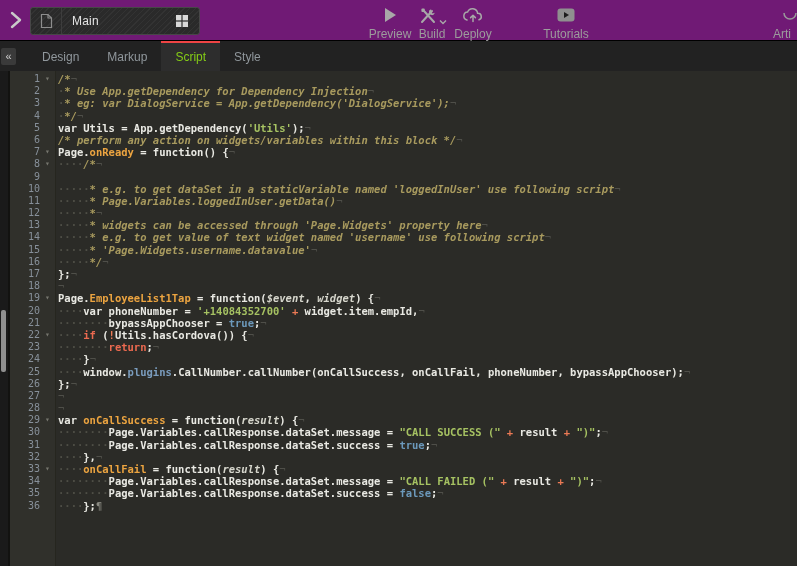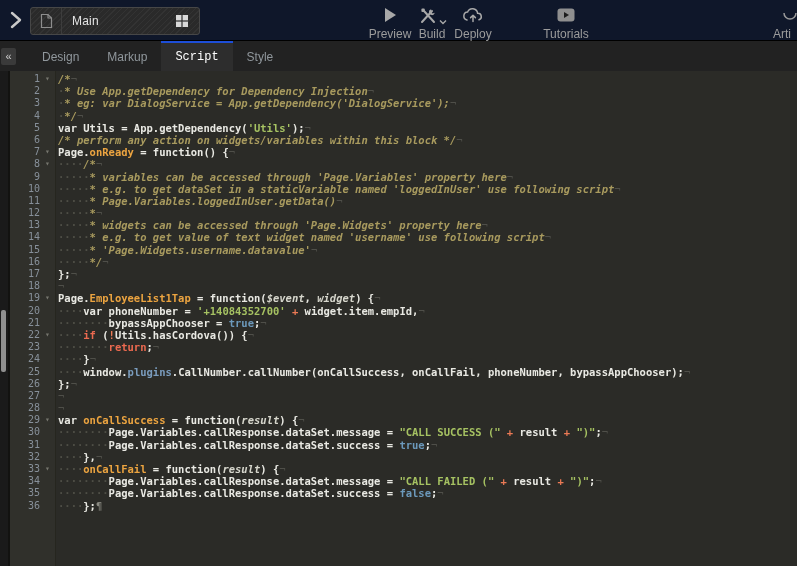--- a/index.html
+++ b/index.html
@@ -1,20 +1,20 @@
 <!DOCTYPE html>
 <html><head>
 <meta charset="utf-8">
 <style>
   html,body{margin:0;padding:0;background:#000;}
   #app{position:relative;width:797px;height:566px;overflow:hidden;background:#2b2b27;
        font-family:"Liberation Sans",sans-serif;-webkit-font-smoothing:antialiased;}
 
   
-  .topbar{position:absolute;left:0;top:0;width:797px;height:40px;background:#0f172a;border-bottom:1px solid #000;}
+  .topbar{position:absolute;left:0;top:0;width:797px;height:40px;background:#701a75;border-bottom:1px solid #000;}
   .back-chev{position:absolute;left:6px;top:9px;width:20px;height:22px;cursor:pointer;}
   .page-select{position:absolute;left:30px;top:7px;width:168px;height:26px;border:1px solid #474747;border-radius:3px;
       background:#2a2a2a;display:flex;align-items:center;cursor:pointer;
       background-image:repeating-linear-gradient(135deg,rgba(255,255,255,0.045) 0 1px,transparent 1px 4px);}
   .ps-docbox{width:30px;height:100%;display:flex;align-items:center;justify-content:center;border-right:1px solid #3d3d3d;}
   .ps-label{flex:1;color:#e3e3e3;font-size:12px;padding-left:10px;letter-spacing:.2px;}
   .ps-grid{width:26px;display:flex;align-items:center;justify-content:center;margin-right:4px;}
 
   .tb-item{position:absolute;top:4px;width:56px;transform:translateX(-50%);display:flex;flex-direction:column;
       align-items:center;cursor:pointer;}
@@ -22,21 +22,21 @@
   .tb-label{font-size:12px;color:#9c9c9c;margin-top:1px;white-space:nowrap;}
   .build-wrap{display:flex;align-items:flex-end;}
   .tb-item-edge{position:absolute;top:4px;left:773px;width:60px;display:flex;flex-direction:column;align-items:flex-start;cursor:pointer;}
 
   
   .tabbar{position:absolute;left:0;top:41px;width:797px;height:30px;background:#222222;display:flex;align-items:stretch;}
   .collapse-btn{position:absolute;left:1px;top:7px;width:15px;height:17px;background:#3a3a3a;color:#cfcfcf;
       font-size:11px;line-height:17px;text-align:center;border-radius:2px;cursor:pointer;}
   .tabs{display:flex;margin-left:28px;}
   .tab{padding:0 14px;line-height:28px;font-size:12px;color:#90979c;border-top:2px solid transparent;cursor:pointer;}
-  .tab.active{background:#2d2d2d;color:#ffffff;border-top:2px solid #1d4ed8;font-family:Liberation Mono, monospace;}
+  .tab.active{background:#2d2d2d;color:#84cc16;border-top:2px solid #ef4444;}
 
   
   .editor{position:absolute;left:0;top:71px;width:797px;bottom:0;background:#2b2b27;}
   .left-strip{position:absolute;left:0;top:0;width:8px;bottom:0;background:#1a1a1a;border-right:2px solid #121210;}
   .left-thumb{position:absolute;left:1px;top:239px;width:5px;height:62px;background:#8f8f8f;border-radius:2px;cursor:grab;}
   .gutter-bg{position:absolute;left:10px;top:0;width:45px;bottom:0;background:#30302b;border-right:1px solid #26261f;}
   .code-area{position:absolute;left:10px;top:2px;right:0;font-family:"DejaVu Sans Mono",monospace;font-size:10.5px;}
   .line{display:flex;height:12.2px;line-height:12.2px;white-space:pre;}
   .num{width:30px;flex:0 0 30px;text-align:right;color:#87909a;font-size:10px;font-weight:normal;}
   .fold{width:15px;flex:0 0 15px;text-align:center;color:#76766e;font-size:8px;cursor:pointer;}
@@ -161,21 +161,21 @@
     </div>
     <div class="code-area">
         <div class="line"><span class="num">1</span><span class="fold">▾</span><span class="codetext"><span class="tok-c">/*</span><span class="tok-e">¬</span></span></div>
         <div class="line"><span class="num">2</span><span class="fold"></span><span class="codetext"><span class="tok-w">·</span><span class="tok-c">* Use App.getDependency for Dependency Injection</span><span class="tok-e">¬</span></span></div>
         <div class="line"><span class="num">3</span><span class="fold"></span><span class="codetext"><span class="tok-w">·</span><span class="tok-c">* eg: var DialogService = App.getDependency('DialogService');</span><span class="tok-e">¬</span></span></div>
         <div class="line"><span class="num">4</span><span class="fold"></span><span class="codetext"><span class="tok-w">·</span><span class="tok-c">*/</span><span class="tok-e">¬</span></span></div>
         <div class="line"><span class="num">5</span><span class="fold"></span><span class="codetext"><span class="tok-p">var Utils = App.getDependency(</span><span class="tok-s">'Utils'</span><span class="tok-p">);</span><span class="tok-e">¬</span></span></div>
         <div class="line"><span class="num">6</span><span class="fold"></span><span class="codetext"><span class="tok-c">/* perform any action on widgets/variables within this block */</span><span class="tok-e">¬</span></span></div>
         <div class="line"><span class="num">7</span><span class="fold">▾</span><span class="codetext"><span class="tok-p">Page.</span><span class="tok-f">onReady</span><span class="tok-p"> = function() {</span><span class="tok-e">¬</span></span></div>
         <div class="line"><span class="num">8</span><span class="fold">▾</span><span class="codetext"><span class="tok-w">····</span><span class="tok-c">/*</span><span class="tok-e">¬</span></span></div>
-        <div class="line"><span class="num">9</span><span class="fold"></span><span class="codetext"><span class="tok-w">·····</span><span class="tok-c">* variables can be accessed through 'Page.Variables' property here</span><span class="tok-e">¬</span></span></div>
+        <div class="line"><span class="num">9</span><span class="fold"></span></div>
         <div class="line"><span class="num">10</span><span class="fold"></span><span class="codetext"><span class="tok-w">·····</span><span class="tok-c">* e.g. to get dataSet in a staticVariable named 'loggedInUser' use following script</span><span class="tok-e">¬</span></span></div>
         <div class="line"><span class="num">11</span><span class="fold"></span><span class="codetext"><span class="tok-w">·····</span><span class="tok-c">* Page.Variables.loggedInUser.getData()</span><span class="tok-e">¬</span></span></div>
         <div class="line"><span class="num">12</span><span class="fold"></span><span class="codetext"><span class="tok-w">·····</span><span class="tok-c">*</span><span class="tok-e">¬</span></span></div>
         <div class="line"><span class="num">13</span><span class="fold"></span><span class="codetext"><span class="tok-w">·····</span><span class="tok-c">* widgets can be accessed through 'Page.Widgets' property here</span><span class="tok-e">¬</span></span></div>
         <div class="line"><span class="num">14</span><span class="fold"></span><span class="codetext"><span class="tok-w">·····</span><span class="tok-c">* e.g. to get value of text widget named 'username' use following script</span><span class="tok-e">¬</span></span></div>
         <div class="line"><span class="num">15</span><span class="fold"></span><span class="codetext"><span class="tok-w">·····</span><span class="tok-c">* 'Page.Widgets.username.datavalue'</span><span class="tok-e">¬</span></span></div>
         <div class="line"><span class="num">16</span><span class="fold"></span><span class="codetext"><span class="tok-w">·····</span><span class="tok-c">*/</span><span class="tok-e">¬</span></span></div>
         <div class="line"><span class="num">17</span><span class="fold"></span><span class="codetext"><span class="tok-p">};</span><span class="tok-e">¬</span></span></div>
         <div class="line"><span class="num">18</span><span class="fold"></span><span class="codetext"><span class="tok-e">¬</span></span></div>
         <div class="line"><span class="num">19</span><span class="fold">▾</span><span class="codetext"><span class="tok-p">Page.</span><span class="tok-f">EmployeeList1Tap</span><span class="tok-p"> = function(</span><span class="tok-a">$event</span><span class="tok-p">, </span><span class="tok-a">widget</span><span class="tok-p">) {</span><span class="tok-e">¬</span></span></div>

